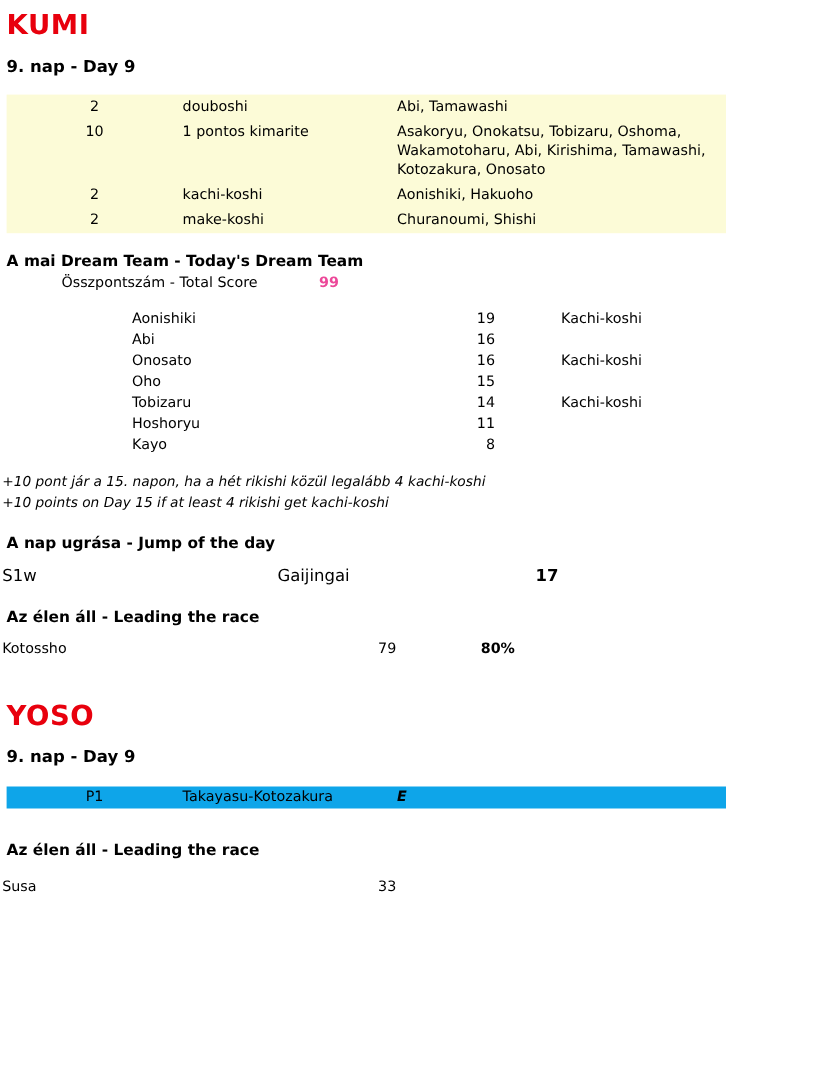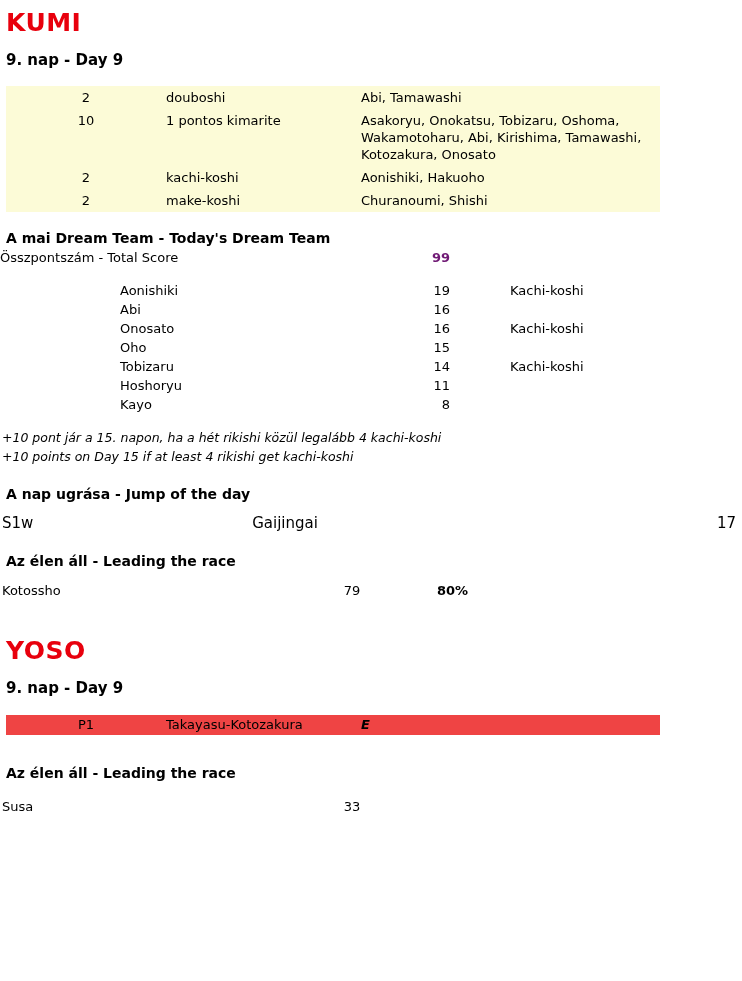--- a/index.html
+++ b/index.html
@@ -75,25 +75,25 @@
   .dt-table td {
     font-size: 13px;
     line-height: 19px;
     padding: 0;
     vertical-align: top;
   }
   td.c-name   { width: 170px; padding-left: 120px; }
   td.c-score  { width: 160px; text-align: right; }
   td.c-flag   { padding-left: 60px; }
 
-  .total-label { padding-left: 170px; font-size: 13px; }
+  .total-label { padding-left: 170px; font-size: 13px; text-align: center; }
   .total-value {
     width: 160px;
-    text-align: right;
-    color: #701a75;
+    text-align: left;
+    color: #ec4899;
     font-weight: bold;
     font-size: 13px;
   }
 
   .spacer-row td { height: 14px; }
 
   .note {
     font-size: 12.5px;
     font-style: italic;
     line-height: 19px;
@@ -107,29 +107,29 @@
     margin-top: 2px;
   }
   .simple-table td {
     font-size: 15px;
     line-height: 19px;
     padding: 0;
     vertical-align: top;
   }
   td.s-rank  { width: 170px; padding-left: 2px; }
   td.s-name  { width: 160px; }
-  td.s-score { width: 170px; text-align: right; }
+  td.s-score { width: 170px; text-align: left; font-weight: bold; }
 
   td.l-name  { width: 265px; padding-left: 2px; font-size: 13px; }
   td.l-score { width: 170px; text-align: center; font-size: 13px; }
   td.l-pct   { font-weight: bold; font-size: 13px; }
 
   
   .yoso {
-    background: #ef4444;
+    background: #0ea5e9;
     margin: 18px 0 0 6px;
     width: 654px;
     border-collapse: collapse;
   }
   .yoso td {
     font-size: 13px;
     padding: 1px 0;
     line-height: 18px;
     vertical-align: top;
   }

